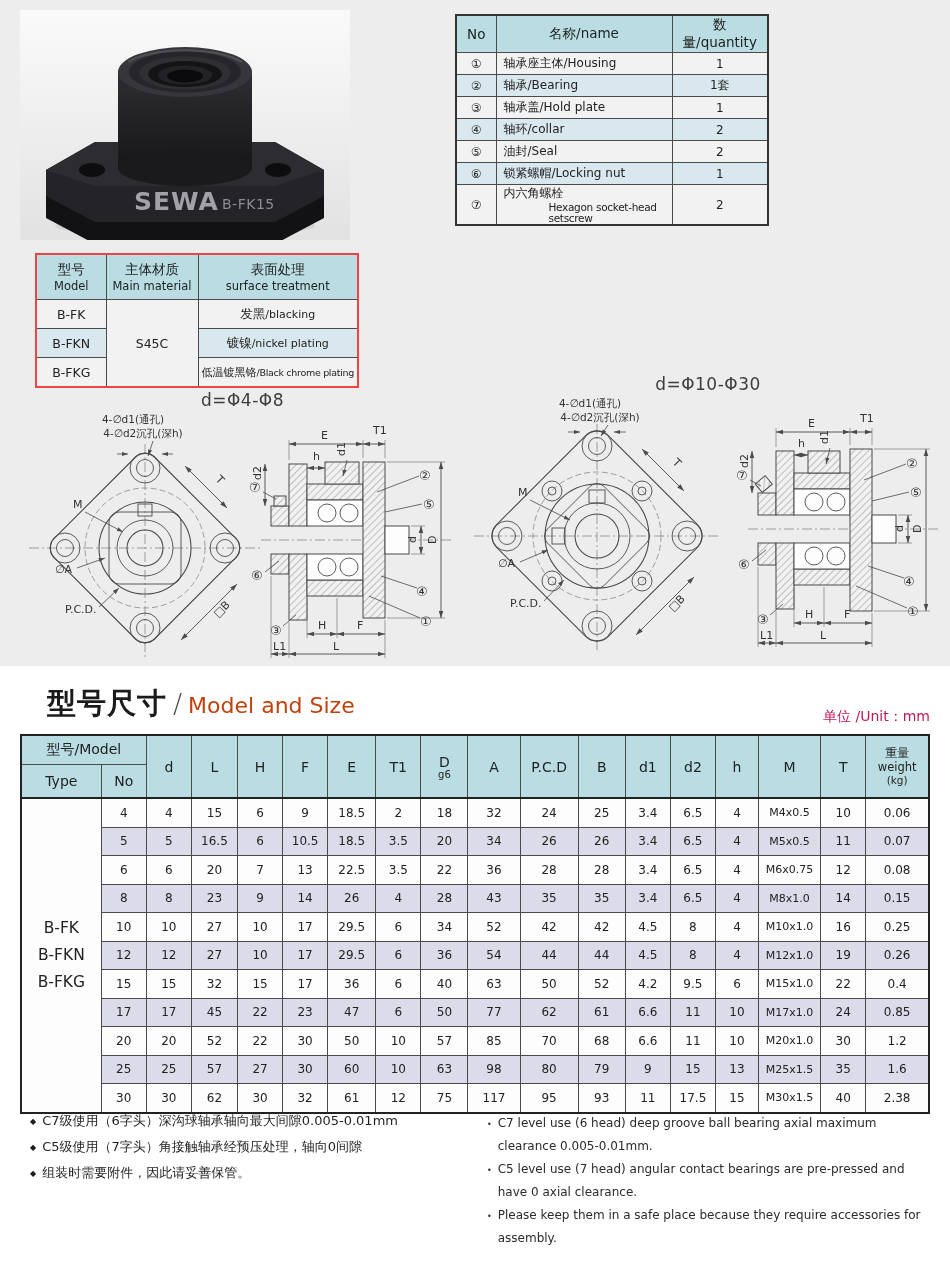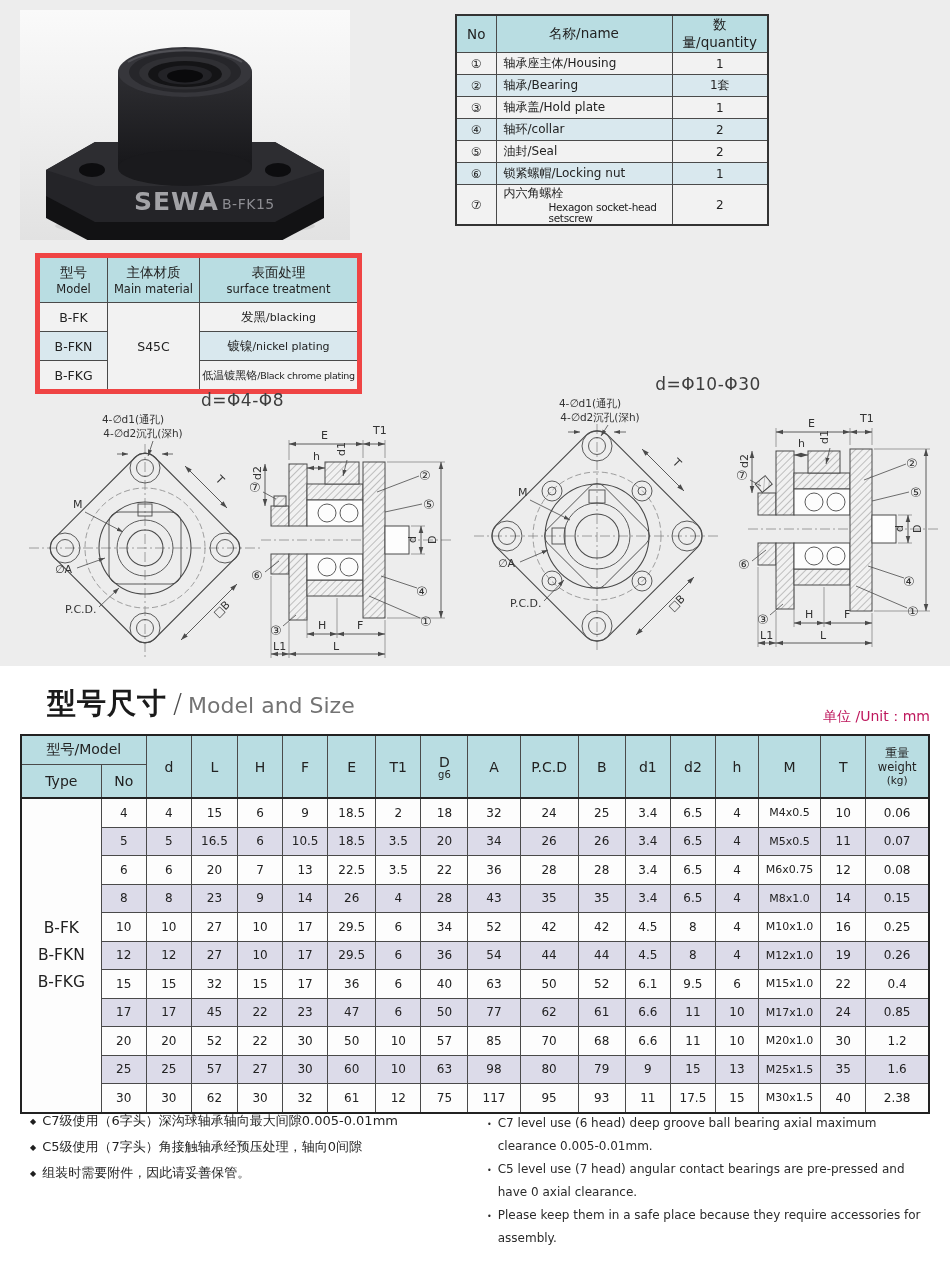--- a/index.html
+++ b/index.html
@@ -19,21 +19,21 @@
   .acc thead th{background:#b9dde2;font-size:13.5px;font-weight:normal;height:25px;}
   .acc tbody td{height:21px;background:#f2f2f2;}
   .acc tbody tr.blue td{background:#d9e8ee;}
   .acc td.name{text-align:left;padding-left:7px;}
   .acc tr.tall td{height:33px;}
   .acc .name2{display:block;font-size:10.5px;line-height:11px;letter-spacing:-0.3px;padding-left:45px;}
   .acc table{border:2px solid #333;}
 
   
   .mat{position:absolute;left:35px;top:253px;width:322px;}
-  .mat table{width:322px;table-layout:fixed;border:5px solid #ef4444;}
+  .mat table{width:322px;table-layout:fixed;border:2px solid #ef4444;}
   .mat th,.mat td{border:1px solid #4a4a4a;text-align:center;overflow:hidden;}
   .mat thead th{background:#b9dde2;font-weight:normal;height:42px;}
   .mat .h-zh{display:block;font-size:13.5px;}
   .mat .h-en{display:block;font-size:11.5px;}
   .mat tbody td{height:26px;font-size:12.5px;background:#f2f2f2;}
   .mat tbody tr.blue td{background:#d9e8ee;}
   .mat td.mtl{background:#f2f2f2;}
   .mat .t-en{font-size:11px;}
   .mat tr.small .t-zh{font-size:11px;}
   .mat tr.small .t-en{font-size:9.5px;letter-spacing:-0.3px;}
@@ -54,21 +54,21 @@
   .dim{stroke:#4a4a4a;stroke-width:0.9;}
   .ext{stroke:#7a7a7a;stroke-width:0.7;}
   .ld{stroke:#4a4a4a;stroke-width:0.8;fill:none;}
   .hat{stroke:#4a4a4a;stroke-width:1;}
   .wht{fill:#fdfdfd;stroke:#4a4a4a;stroke-width:1;}
 
   
   .size-head{position:absolute;left:20px;top:684px;width:910px;height:44px;}
   .sh-zh{font-size:29px;color:#1a1a1a;font-weight:600;letter-spacing:1px;margin-left:27px;}
   .sh-sep{font-size:27px;color:#4c4c4c;margin:0 6px;font-weight:300;}
-  .sh-en{font-size:22px;color:#737373;text-align:center;}
+  .sh-en{font-size:22px;color:#c2410c;text-align:center;}
   .sh-unit{position:absolute;right:0;bottom:2px;font-size:14px;color:#be185d;}
 
   .size-table{position:absolute;left:20px;top:734px;}
   .size-table table{width:910px;table-layout:fixed;border:2px solid #222;}
   .size-table th,.size-table td{border:1px solid #4a4a4a;text-align:center;padding:0;overflow:hidden;}
   .size-table thead th{background:#b9dde2;font-weight:normal;font-size:14px;}
   .size-table thead tr.r1 th{height:28px;}
   .size-table thead tr.r2 th{height:32px;}
   .size-table thead{border-bottom:2px solid #222;}
   .size-table td{font-size:12px;height:27.5px;background:#fdfdfd;}
@@ -668,21 +668,21 @@
             <td>15</td>
             <td>32</td>
             <td>15</td>
             <td>17</td>
             <td>36</td>
             <td>6</td>
             <td>40</td>
             <td>63</td>
             <td>50</td>
             <td>52</td>
-            <td>6.1</td>
+            <td>4.2</td>
             <td>9.5</td>
             <td>6</td>
             <td class="mcol">M15x1.0</td>
             <td>22</td>
             <td>0.4</td>
           </tr>
           <tr class="alt">
             <td>17</td>
             <td>17</td>
             <td>45</td>

